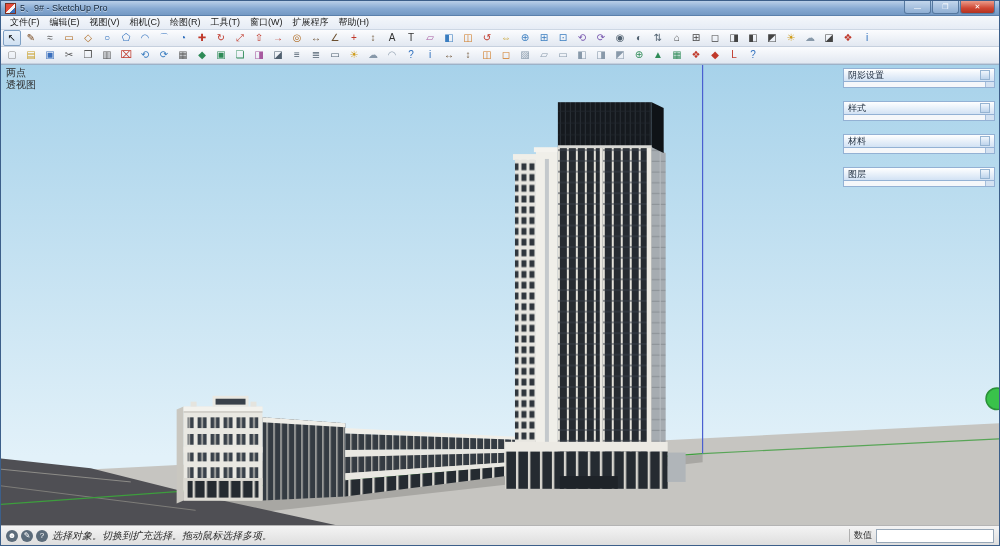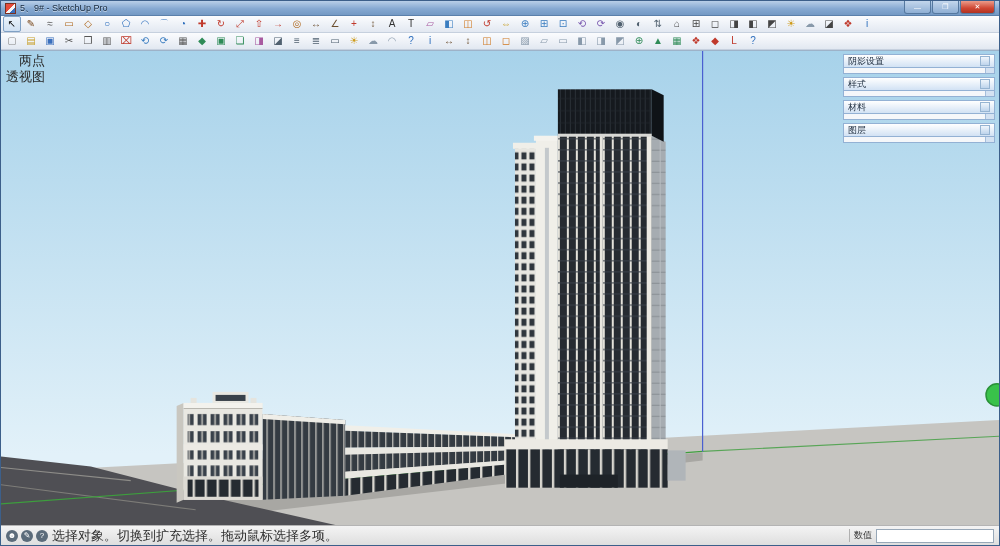--- a/index.html
+++ b/index.html
@@ -24,46 +24,46 @@
   
   .toolbar{height:16px;flex:0 0 16px;display:flex;align-items:center;gap:1px;padding:0 2px;
     background:linear-gradient(#fbfcfe,#e2e8f1);border-bottom:1px solid #c6d0de;}
   .tb-icon{width:16px;height:14px;display:flex;align-items:center;justify-content:center;
     border:1px solid transparent;border-radius:2px;flex:0 0 auto;}
   .tb-icon.active{border-color:#7fa0c4;background:linear-gradient(#eaf2fa,#cfe0f2);}
   .tb-icon .glyph{font-size:10px;line-height:1;}
   
   .viewport{position:relative;flex:1 1 auto;overflow:hidden;border-top:1px solid #9db2c8;}
   .scene{position:absolute;inset:0;width:100%;height:100%;display:block;}
-  .camera-label{position:absolute;top:2px;left:5px;font-size:13px;line-height:1.2;color:#2a2a2a;z-index:5;text-align:right;}
+  .camera-label{position:absolute;top:2px;left:5px;font-size:10px;line-height:1.2;color:#2a2a2a;z-index:5;}
   
   .sky-stop-top{stop-color:var(--sky_top,#a7d2ea);}
   .sky-stop-bottom{stop-color:var(--sky_bottom,#e2f1f9);}
   .ground-fill{fill:var(--ground,#c6c5c1);}
   .shadow-fill{fill:var(--ground_shadow,#4f4f54);}
   .axis-blue{stroke:var(--axis_blue,#4a5fd0);stroke-width:1.2;}
   .axis-green{stroke:var(--axis_green,#3d9e3d);stroke-width:1.2;}
   .sel-green{fill:var(--selection_green,#39c24a);}
   
-  .panels{position:absolute;top:3px;right:4px;display:flex;flex-direction:column;gap:3px;z-index:6;}
+  .panels{position:absolute;top:3px;right:4px;display:flex;flex-direction:column;gap:13px;z-index:6;}
   .panel{width:152px;}
   .panel-title{height:12px;display:flex;align-items:center;padding:0 4px;
     background:linear-gradient(#ffffff,#d2e2f4);border:1px solid #93b1d4;
     font-size:9px;color:#1d2c3e;}
   .panel-scroll{margin-left:auto;width:8px;height:8px;
     background:linear-gradient(#f0f6fc,#bed4ec);border:1px solid #96b4d2;}
   .panel-body{height:5px;background:#f5f7fa;border:1px solid #93b1d4;border-top:none;
     display:flex;justify-content:flex-end;}
   .panel-body-scroll{width:8px;background:#d4e2f2;border-left:1px solid #a5bedb;}
   
   .statusbar{height:19px;flex:0 0 19px;display:flex;align-items:center;gap:4px;padding:0 5px;
     background:linear-gradient(#f4f4f4,#dedede);border-top:1px solid #b4b4b4;}
   .status-icon{width:12px;height:12px;border-radius:50%;background:#5b6b7a;color:#fff;
     font-size:8px;display:flex;align-items:center;justify-content:center;flex:0 0 auto;}
-  .status-hint{font-size:13px;color:#2d2d2d;white-space:nowrap;}
+  .status-hint{font-size:10px;color:#2d2d2d;white-space:nowrap;font-style:italic;}
   .measure{margin-left:auto;display:flex;align-items:center;gap:4px;}
   .measure-sep{width:1px;height:13px;background:#b0b0b0;}
   .measure-label{font-size:9px;color:#2d2d2d;}
   .measure-input{width:112px;height:12px;border:1px solid #98a8b8;background:#fff;
     font-size:9px;padding:0 2px;}
 </style>
 </head>
 <body>
 
 <div class="window">
@@ -71,20 +71,40 @@
   <div class="titlebar">
     <span class="app-icon"></span>
     <span class="title-text">5、9# - SketchUp Pro</span>
     <span class="win-controls">
       <span class="win-btn">—</span>
       <span class="win-btn">❐</span>
       <span class="win-btn close">✕</span>
     </span>
   </div>
 
+  <div class="menubar">
+
+      <span class="menu-item">文件(F)</span>
+
+      <span class="menu-item">编辑(E)</span>
+
+      <span class="menu-item">视图(V)</span>
+
+      <span class="menu-item">相机(C)</span>
+
+      <span class="menu-item">绘图(R)</span>
+
+      <span class="menu-item">工具(T)</span>
+
+      <span class="menu-item">窗口(W)</span>
+
+      <span class="menu-item">扩展程序</span>
+
+      <span class="menu-item">帮助(H)</span>
+    </div>
 
   <div class="toolbar">
     <span class="tb-icon active">
       <span class="glyph">↖</span>
     </span>
     <span style="display:flex;gap:1px;">
 
         <span class="tb-icon">
           <span class="glyph" style="color: rgb(122, 74, 30);">✎</span>
         </span>

